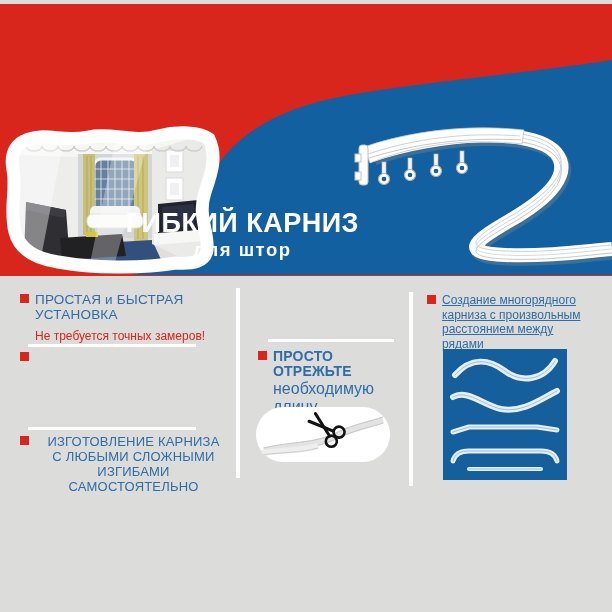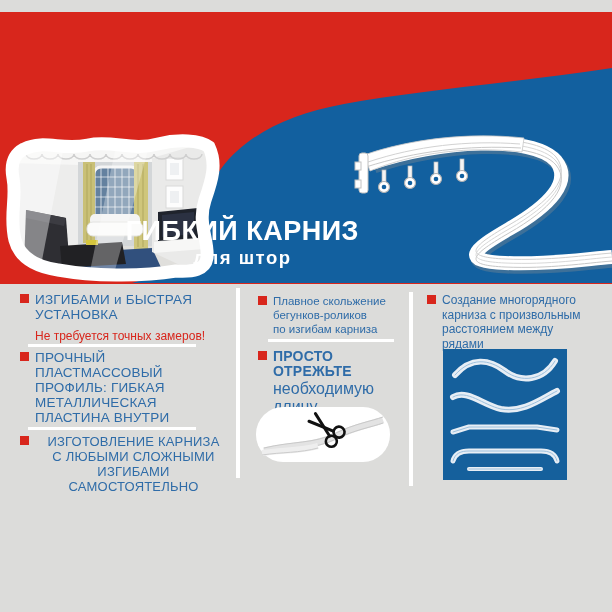--- a/index.html
+++ b/index.html
@@ -2,40 +2,40 @@
 <html><head>
 <meta charset="utf-8">
 <style>
   * { margin:0; padding:0; box-sizing:border-box; }
   body { font-family:"Liberation Sans", sans-serif; background:#888; }
   .canvas{
     position:relative; width:612px; height:612px; overflow:hidden;
     background:#dcdcda;
   }
   
-  .banner{ position:absolute; left:0; top:12px; width:532px; height:272px; }
+  .banner{ position:absolute; left:0; top:4px; width:532px; height:272px; }
   .banner svg{ display:block; }
   .headline{
     position:absolute; top:204px; right:173px; text-align:right; color:#fff;
   }
   .headline .title{
     font-size:27px; font-weight:bold; letter-spacing:0.5px; line-height:30px; white-space:nowrap;
   }
   .headline .subtitle{
     font-size:18.5px; font-weight:bold; letter-spacing:1.5px; margin-top:1px; white-space:nowrap;text-align:center;
   }
   
   .feature{ position:absolute; display:flex; gap:6px; align-items:flex-start; }
   .bullet{ flex:0 0 auto; width:9px; height:9px; background:#d8261c; margin-top:2px; }
   .ftext{ color:#2f6ca8; }
   .pre{ white-space:pre-line; }
   .caps1{ font-size:13.5px; line-height:15px; letter-spacing:0.2px; }
   .caps2{ font-size:13px; line-height:15px; letter-spacing:0.2px; }
   .small{ font-size:11.5px; line-height:14px; }
-  .mid{ font-size:12px; line-height:14.5px; }
+  .mid{ font-size:12px; line-height:14.5px;text-decoration:underline; }
   .note-red{ color:#d8261c; font-size:12px; line-height:14px; margin-top:7px; }
   .bold-line{ font-size:14px; font-weight:bold; line-height:15px; letter-spacing:0.2px; }
   .sub-line{ font-size:16px; line-height:18px; margin-top:1px; }
   .vdiv{ position:absolute; width:4px; background:#ffffff; }
   .hdiv{ position:absolute; height:3px; background:#ffffff; }
   .scissors-box{
     position:absolute; left:256px; top:407px; width:134px; height:55px;
     background:#ffffff; border-radius:27px;
   }
   .profiles-box{
@@ -167,58 +167,43 @@
 
     <div class="headline">
       <div class="title">ГИБКИЙ КАРНИЗ</div>
       <div class="subtitle">для штор</div>
     </div>
   </div>
 
   <div class="feature" style="left:20px; top:292px; width:208px;">
     <span class="bullet"></span>
     <div class="ftext">
-      <div class="caps1 pre">ИЗГИБАМИ и БЫСТРАЯ
+      <div class="caps1 pre">ПРОСТАЯ и БЫСТРАЯ
 УСТАНОВКА</div>
       <div class="note-red pre">Не требуется точных замеров!</div>
     </div>
   </div>
   <div class="hdiv" style="left:28px; top:344px; width:168px;"></div>
 
   <div class="feature" style="left:20px; top:350px; width:208px;">
     <span class="bullet"></span>
-    <div class="ftext">
-      <div class="caps1 pre">ПРОЧНЫЙ
-ПЛАСТМАССОВЫЙ
-ПРОФИЛЬ: ГИБКАЯ
-МЕТАЛЛИЧЕСКАЯ
-ПЛАСТИНА ВНУТРИ</div>
-    </div>
   </div>
   <div class="hdiv" style="left:28px; top:427px; width:168px;"></div>
 
   <div class="feature" style="left:20px; top:434px; width:212px;text-align:center;">
     <span class="bullet"></span>
     <div class="ftext">
       <div class="caps2 pre">ИЗГОТОВЛЕНИЕ КАРНИЗА
 С ЛЮБЫМИ СЛОЖНЫМИ
 ИЗГИБАМИ САМОСТОЯТЕЛЬНО</div>
     </div>
   </div>
 
   <div class="vdiv" style="left:236px; top:288px; height:190px;"></div>
 
-  <div class="feature" style="left:258px; top:294px; width:150px;">
-    <span class="bullet"></span>
-    <div class="ftext">
-      <div class="small pre">Плавное скольжение
-бегунков-роликов
-по изгибам карниза</div>
-    </div>
-  </div>
   <div class="hdiv" style="left:268px; top:339px; width:126px;"></div>
 
   <div class="feature" style="left:258px; top:349px; width:150px;">
     <span class="bullet"></span>
     <div class="ftext">
       <div class="bold-line">ПРОСТО ОТРЕЖЬТЕ</div>
       <div class="sub-line pre">необходимую длину
 профиля</div>
     </div>
   </div>

